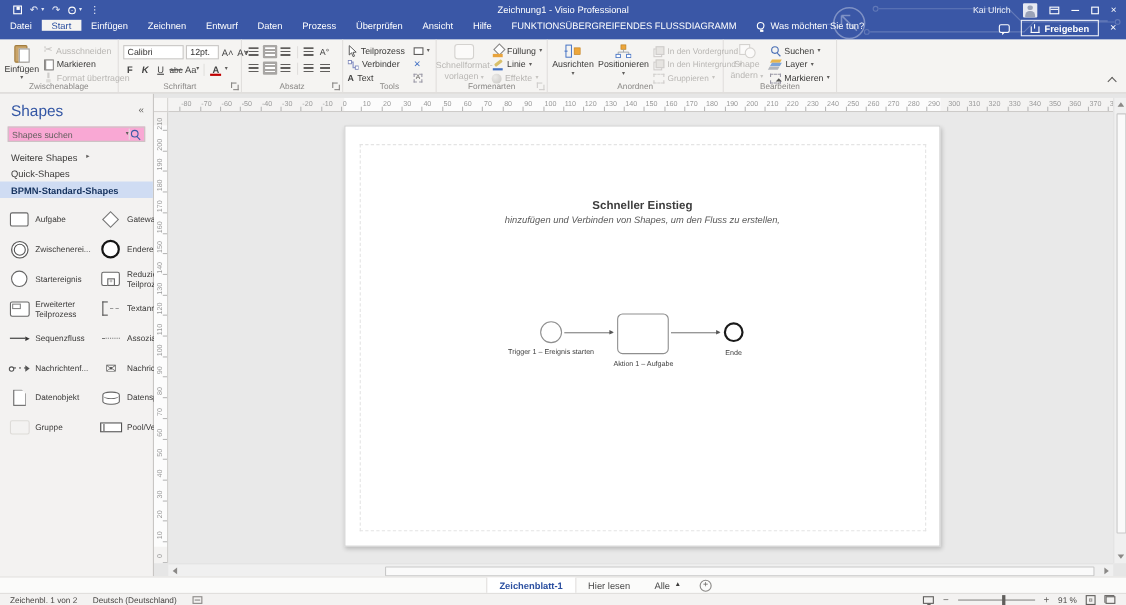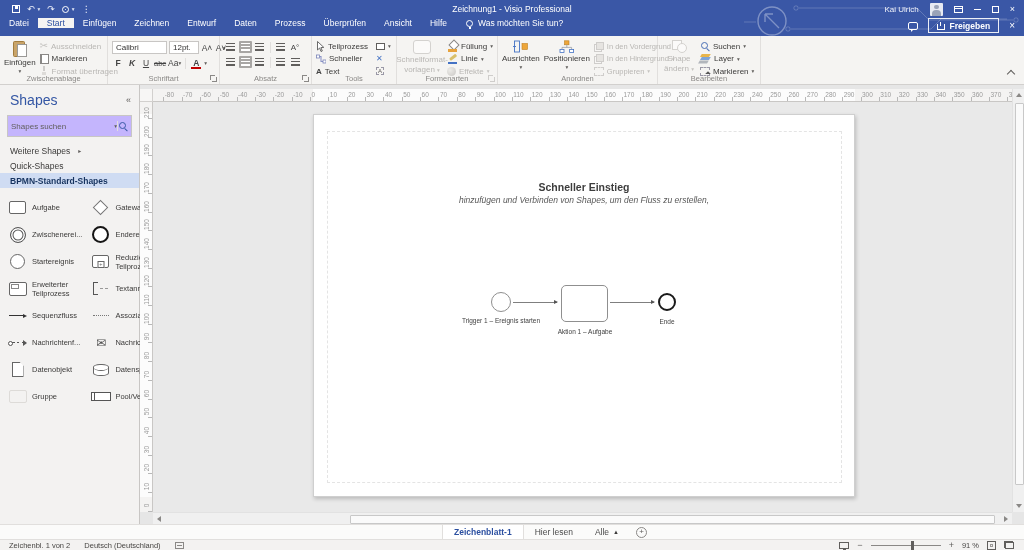--- a/index.html
+++ b/index.html
@@ -115,21 +115,21 @@
   .rfill { flex:1; position:relative; border-right:none; }
 
   
   .workarea { position:absolute; top:85px; left:0; width:1024px; height:439px; background:#e9e9e9; }
 
   
   .shapes-panel { position:absolute; left:0; top:0; width:140px; height:439px; background:#f3f2f1; border-right:1px solid #c8c6c4; }
   .sp-head { display:flex; align-items:center; justify-content:space-between; padding:7px 8px 4px 10px; }
   .sp-title { font-size:14px; color:#3356a4; }
   .sp-collapse { font-size:9px; color:#605e5c; }
-  .sp-search { margin:3px 7px 6px 7px; height:22px; border:1px solid #c8c6c4; background:#c4b5fd; display:flex; align-items:center; padding:0 3px; gap:0; }
+  .sp-search { margin:3px 7px 6px 7px; height:14px; border:1px solid #c8c6c4; background:#f9a8d4; display:flex; align-items:center; padding:0 3px; gap:0; }
   .sp-search input { flex:1; border:none; outline:none; font-size:8px; color:#323130; min-width:0; background:transparent; font-family:inherit; }
   .sp-search input::placeholder { color:#605e5c; opacity:1; }
   .sp-sep { width:1px; height:10px; background:#e1dfdd; }
   .ic-magnifier { width:10px; height:10px; position:relative; flex:none; }
   .ic-magnifier::before { content:""; position:absolute; left:1px; top:1px; width:5px; height:5px; border:1.2px solid #3b5aa5; border-radius:50%; }
   .ic-magnifier::after { content:""; position:absolute; right:0.5px; bottom:0.5px; width:3.5px; height:1.2px; background:#3b5aa5; transform:rotate(45deg); }
   .sp-row { height:15px; display:flex; align-items:center; padding:0 10px; font-size:8.5px; color:#3b3a39; gap:8px; }
   .sp-row .arr { font-size:6px; color:#605e5c; }
   .sp-row.active { background:#cfdcf3; font-weight:bold; color:#16335f; }
   .stencil-grid { display:grid; grid-template-columns:1fr 1fr; padding:6px 0 0 0; }
@@ -277,20 +277,21 @@
         <div class="tab">Datei</div>
         <div class="tab active">Start</div>
         <div class="tab">Einfügen</div>
         <div class="tab">Zeichnen</div>
         <div class="tab">Entwurf</div>
         <div class="tab">Daten</div>
         <div class="tab">Prozess</div>
         <div class="tab">Überprüfen</div>
         <div class="tab">Ansicht</div>
         <div class="tab">Hilfe</div>
+        <div class="tab">FUNKTIONSÜBERGREIFENDES FLUSSDIAGRAMM</div>
       </div>
     <div class="tellme">
       <span class="ic-bulb"></span>
       <span>Was möchten Sie tun?</span>
     </div>
     <div class="tabrow-right">
       <span class="ic-comment"></span>
       <span class="share-btn">
         <span class="ic-share"></span>
         <span>Freigeben</span>
@@ -406,21 +407,21 @@
               <path d="M1.5 0.5 L1.5 9 L3.6 7 L5 10.5 L6.3 10 L4.9 6.6 L7.8 6.4 Z" fill="#fff" stroke="#5a5a5a" stroke-width="0.9"></path>
             </svg>
           <span>Teilprozess</span>
         </div>
         <div class="sbtn">
           <svg width="10" height="10" viewBox="0 0 10 10">
               <path d="M2 2.5 H5 V7.5 H8.5" fill="none" stroke="#8a94c8" stroke-width="1.1"></path>
               <rect x="0.5" y="1" width="3" height="3" fill="#fff" stroke="#7a84b8" stroke-width="0.8"></rect>
               <rect x="7" y="6" width="3" height="3" fill="#fff" stroke="#7a84b8" stroke-width="0.8"></rect>
             </svg>
-          <span>Schneller</span>
+          <span>Verbinder</span>
         </div>
         <div class="sbtn">
           <span style="font-weight:bold;font-size:8px;color:#444">A</span>
           <span>Text</span>
         </div>
       </div>
       <div class="toolcol" style="margin-left:4px">
         <div class="sbtn">
             <span class="ic-recttool"></span>
             <span class="caret">▾</span>

